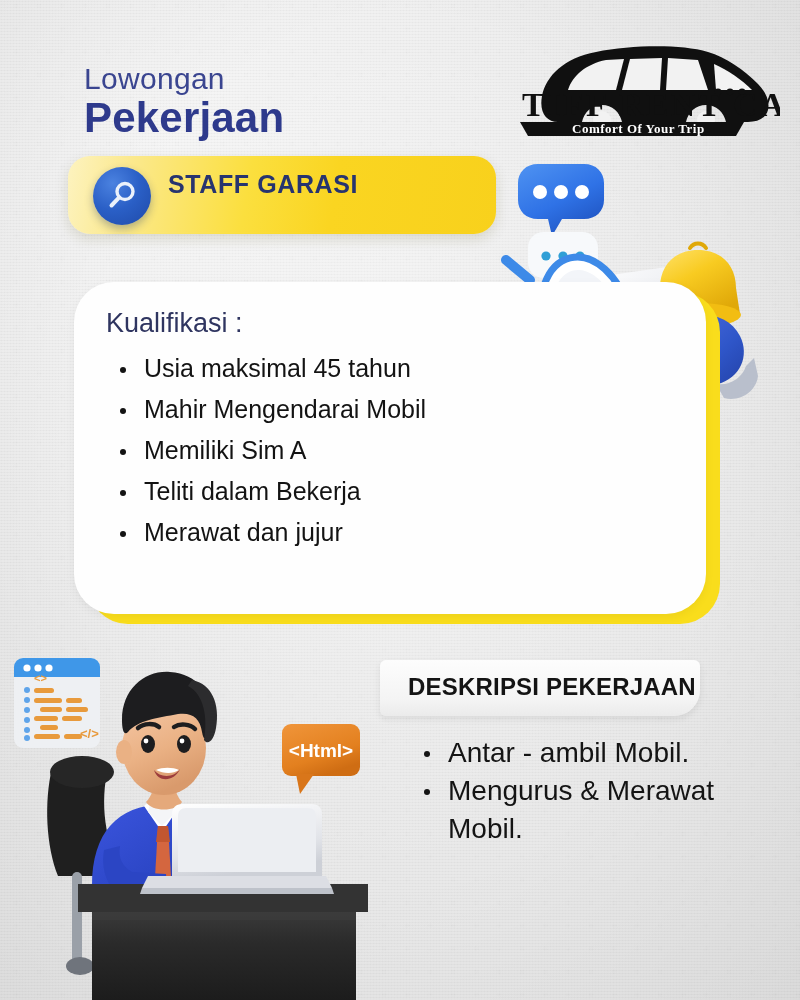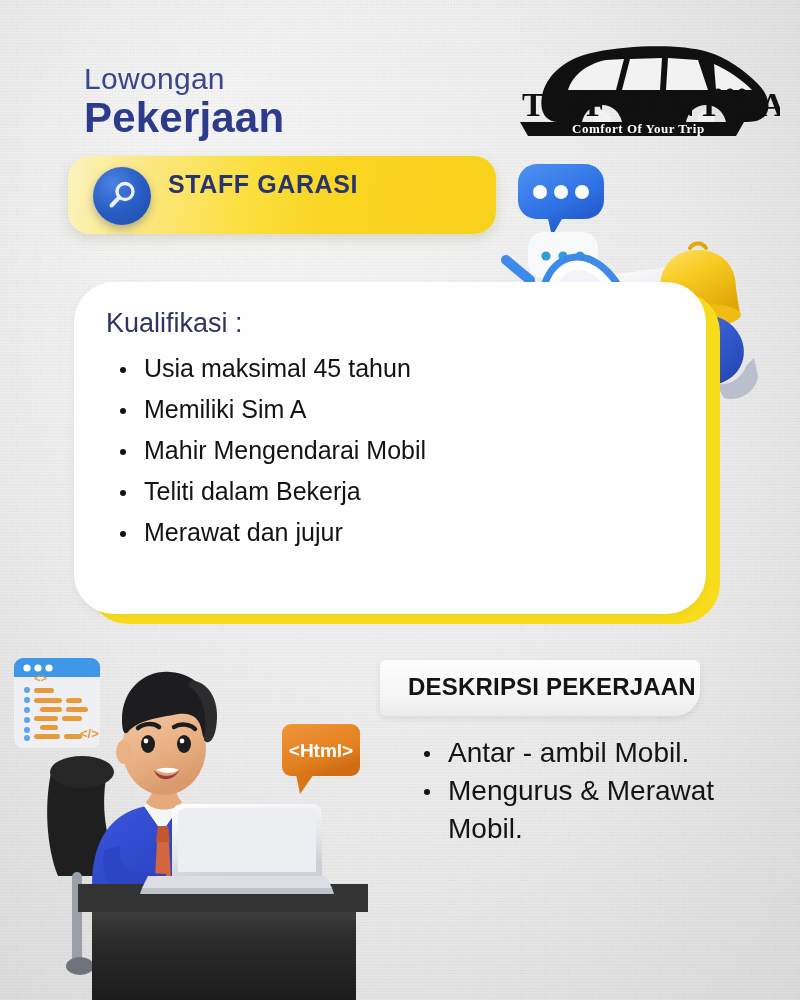--- a/index.html
+++ b/index.html
@@ -364,22 +364,22 @@
       <path d="M152 222 L186 206 L214 250 L180 272 Z" fill="#c5c9d3"></path>
       <path d="M180 272 L204 258 L214 282 L190 296 Z" fill="#b2b7c4"></path>
     </svg>
   </div>
 
   <div class="card-yellow-back"></div>
   <div class="card-white"></div>
   <div class="card-title">Kualifikasi :</div>
   <ul class="qual-list">
     <li>Usia maksimal 45 tahun</li>
+    <li>Mahir Mengendarai Mobil</li>
     <li>Memiliki Sim A</li>
-    <li>Mahir Mengendarai Mobil</li>
     <li>Teliti dalam Bekerja</li>
     <li>Merawat dan jujur</li>
   </ul>
 
   <div class="desk-pill"></div>
   <div class="desk-title">DESKRIPSI PEKERJAAN</div>
   <ul class="desc-list">
     <li>Antar - ambil Mobil.</li>
     <li>Mengurus &amp; Merawat Mobil.</li>
   </ul>

